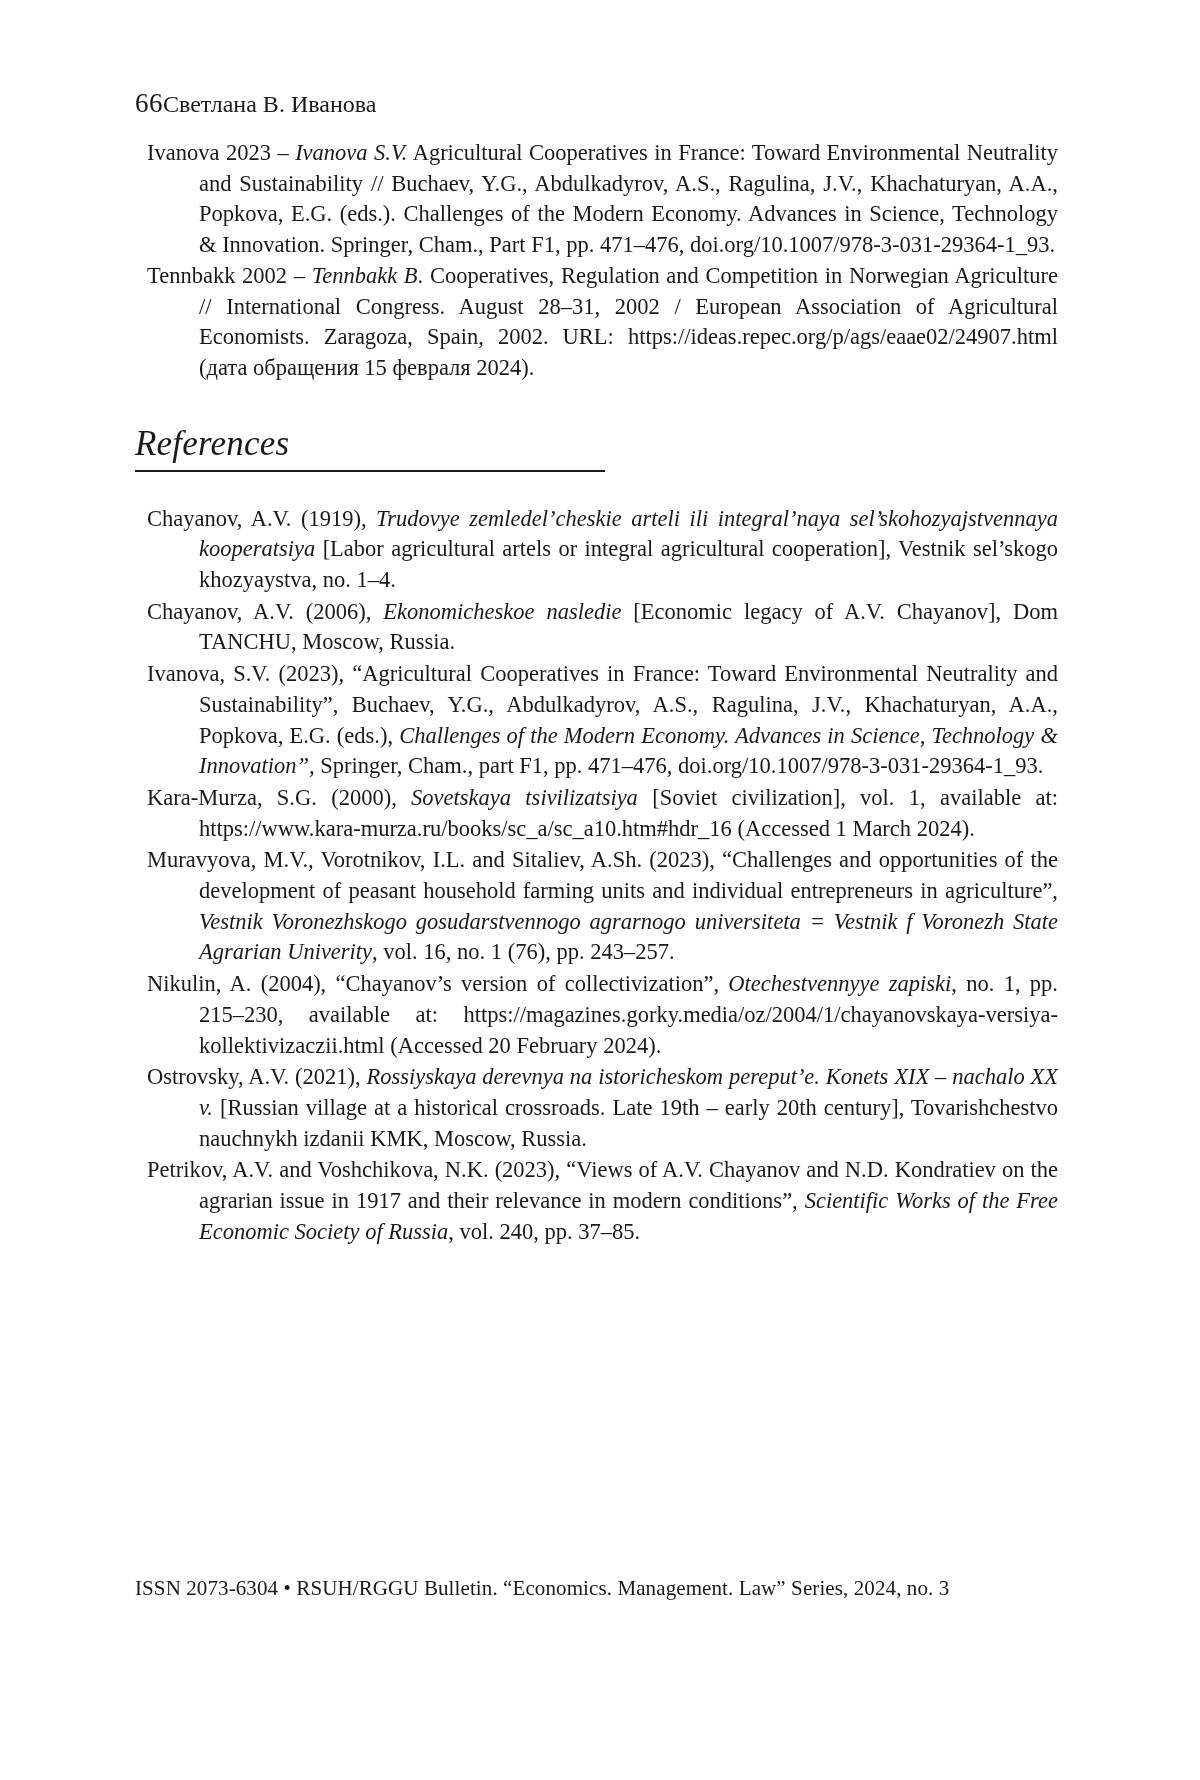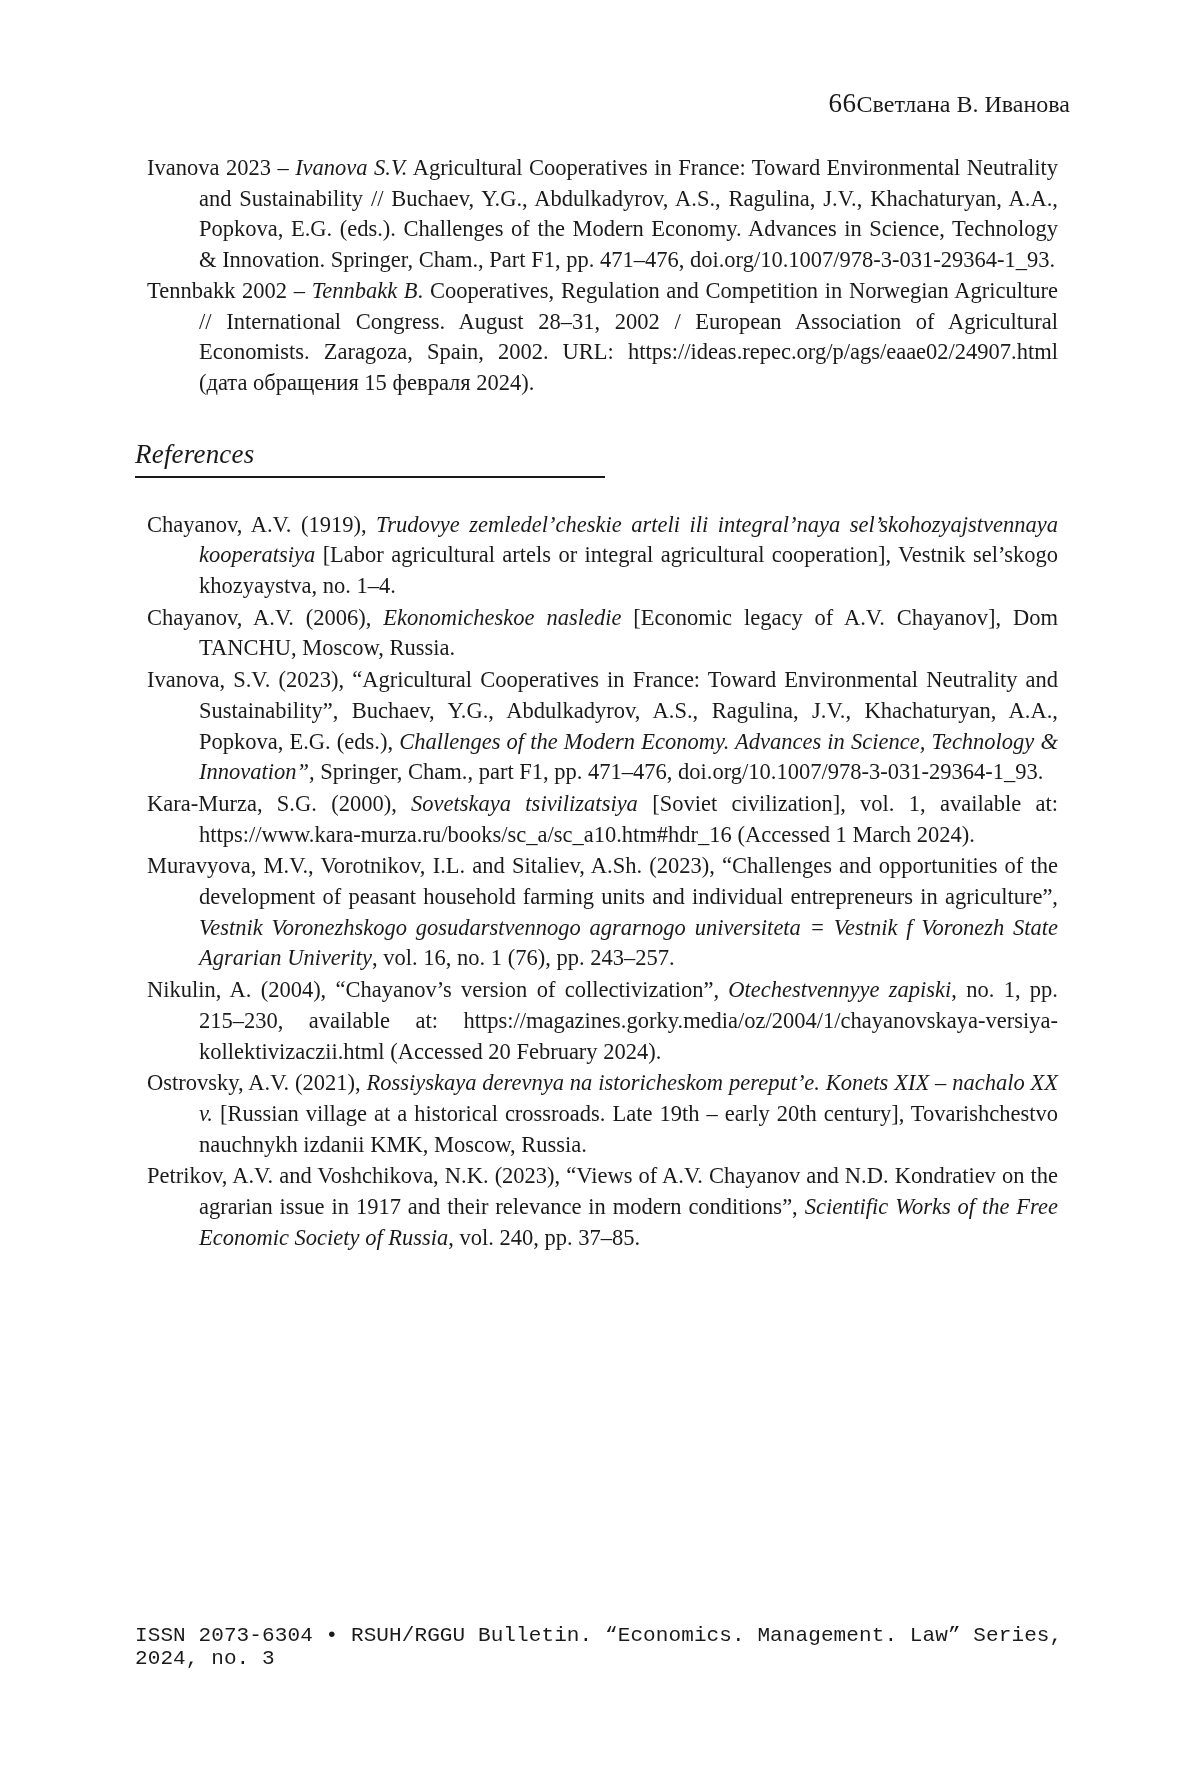--- a/index.html
+++ b/index.html
@@ -25,23 +25,23 @@
   }
   .content {
     position: absolute;
     left: 135px;
     top: 88px;
     width: 935px;
   }
   .running-head {
     display: flex;
     align-items: baseline;
-    justify-content: flex-end;
+    justify-content: flex-start;
     font-size: 23px;
-    margin-bottom: 34px;
+    margin-bottom: 19px;
   }
   .page-number {
     font-size: 27px;
     letter-spacing: 0.5px;
   }
   .head-author {
     font-size: 24px;
   }
   .ref-list {
     margin: 12px;
@@ -52,46 +52,45 @@
     font-size: 22.5px;
     line-height: 1.365;
     text-align: justify;
     text-justify: inter-word;
     padding-left: 52px;
     text-indent: -52px;
     margin-bottom: 0px;
     hyphens: auto;
   }
   .section-heading {
-    font-size: 27px;
+    font-size: 35px;
     font-style: italic;
     margin-top: 40px;
     margin-bottom: 6px;
     letter-spacing: 0.2px;
   }
   .rule {
     width: 470px;
     height: 2px;
     background: #1a1a1a;
     margin-bottom: 32px;
   }
   .refs-en .ref-item {
     margin-bottom: 1px;
   }
   i, .it {
     font-style: italic;
   }
   .footer {
     position: absolute;
     left: 135px;
-    top: 1624px;
+    top: 1576px;
     width: 935px;
     font-size: 21px;
     letter-spacing: 0.1px;
-    font-family: Liberation Mono, monospace;
   }
 </style>
 </head>
 <body>
 
 <div class="page">
 
   <div class="content">
 
     <div class="running-head">

